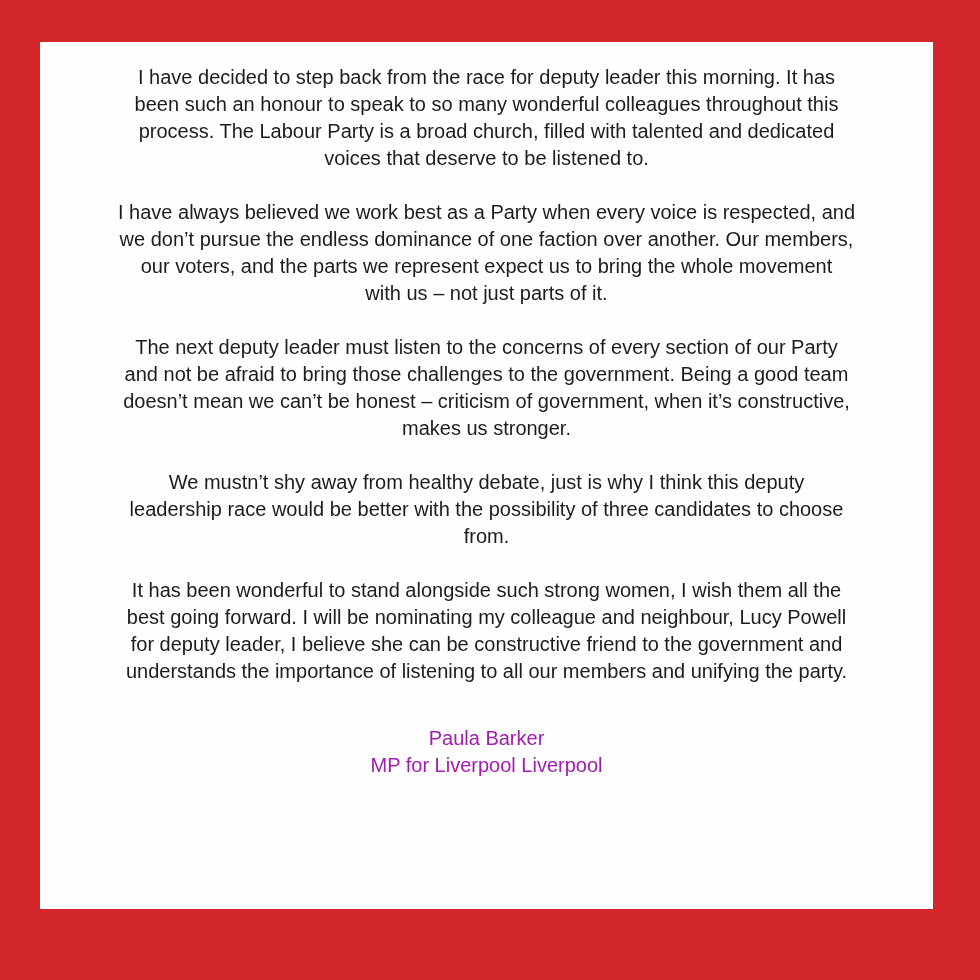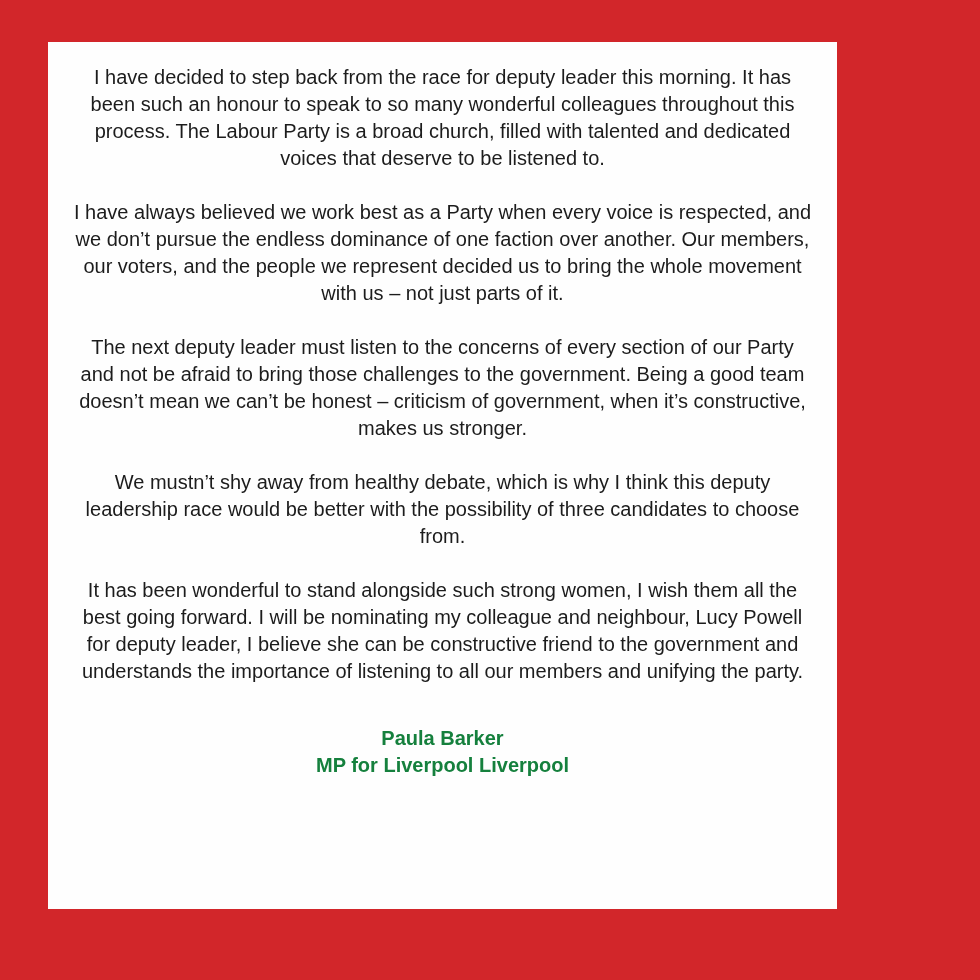--- a/index.html
+++ b/index.html
@@ -9,23 +9,23 @@
   body {
     width: 980px;
     height: 980px;
     background: #d2262a;
     position: relative;
     font-family: "Liberation Sans", "DejaVu Sans", sans-serif;
     overflow: hidden;
   }
   .card {
     position: absolute;
-    left: 48px;
+    left: 40px;
     top: 42px;
-    width: 789px;
+    width: 893px;
     height: 867px;
     background: #fefefe;
     box-sizing: border-box;
     padding: 22px 14px 30px 14px;
     display: flex;
     flex-direction: column;
     align-items: center;
   }
   .statement {
     width: 100%;
@@ -34,47 +34,47 @@
     line-height: 27px;
     text-align: center;
   }
   .statement p {
     margin: 0 0 27px 0;
     white-space: pre-line; 
   }
   .signature {
     margin-top: 13px;
     text-align: center;
-    color: #15803d;
+    color: #a21caf;
     font-size: 20px;
     line-height: 27px;
-    font-weight: bold;
+    font-weight: normal;
   }
   .signature div {
     white-space: pre-line;
   }
 </style>
 </head>
 <body>
 
 <div class="card">
   <div class="statement">
     <p>I have decided to step back from the race for deputy leader this morning. It has
 been such an honour to speak to so many wonderful colleagues throughout this
 process. The Labour Party is a broad church, filled with talented and dedicated
 voices that deserve to be listened to.</p>
     <p>I have always believed we work best as a Party when every voice is respected, and
 we don’t pursue the endless dominance of one faction over another. Our members,
-our voters, and the people we represent decided us to bring the whole movement
+our voters, and the parts we represent expect us to bring the whole movement
 with us – not just parts of it.</p>
     <p>The next deputy leader must listen to the concerns of every section of our Party
 and not be afraid to bring those challenges to the government. Being a good team
 doesn’t mean we can’t be honest – criticism of government, when it’s constructive,
 makes us stronger.</p>
-    <p>We mustn’t shy away from healthy debate, which is why I think this deputy
+    <p>We mustn’t shy away from healthy debate, just is why I think this deputy
 leadership race would be better with the possibility of three candidates to choose
 from.</p>
     <p>It has been wonderful to stand alongside such strong women, I wish them all the
 best going forward. I will be nominating my colleague and neighbour, Lucy Powell
 for deputy leader, I believe she can be constructive friend to the government and
 understands the importance of listening to all our members and unifying the party.</p>
   </div>
   <div class="signature">
     <div>Paula Barker</div>
     <div>MP for Liverpool Liverpool</div>

